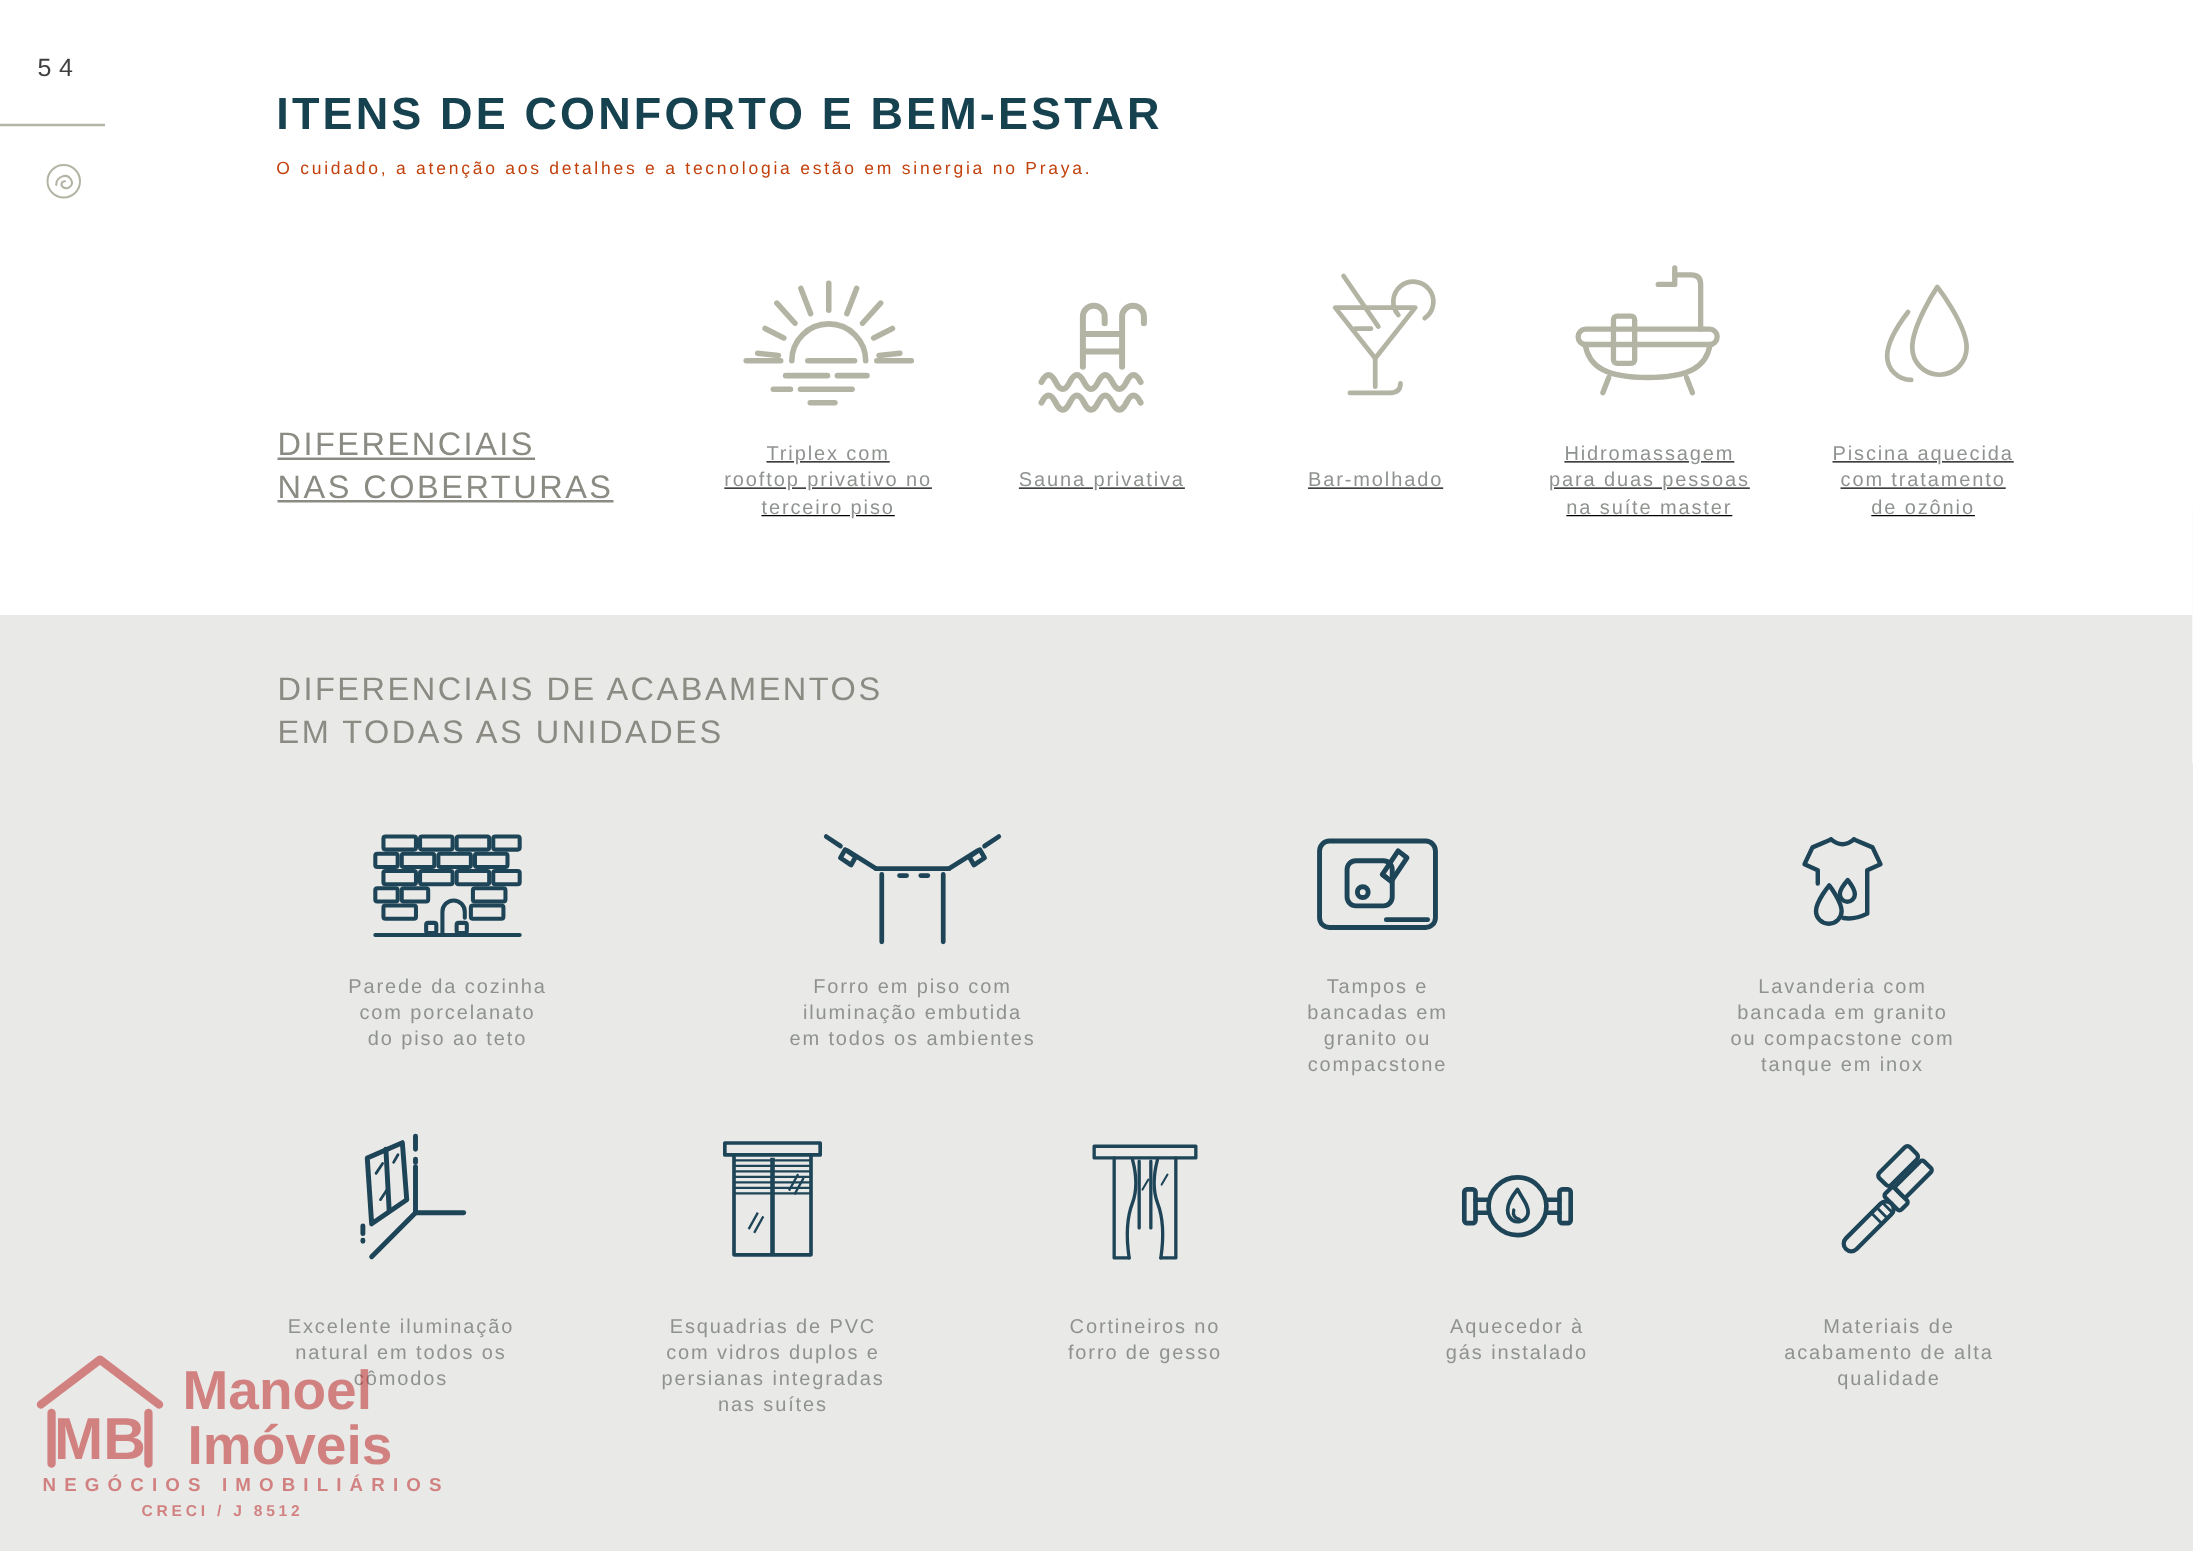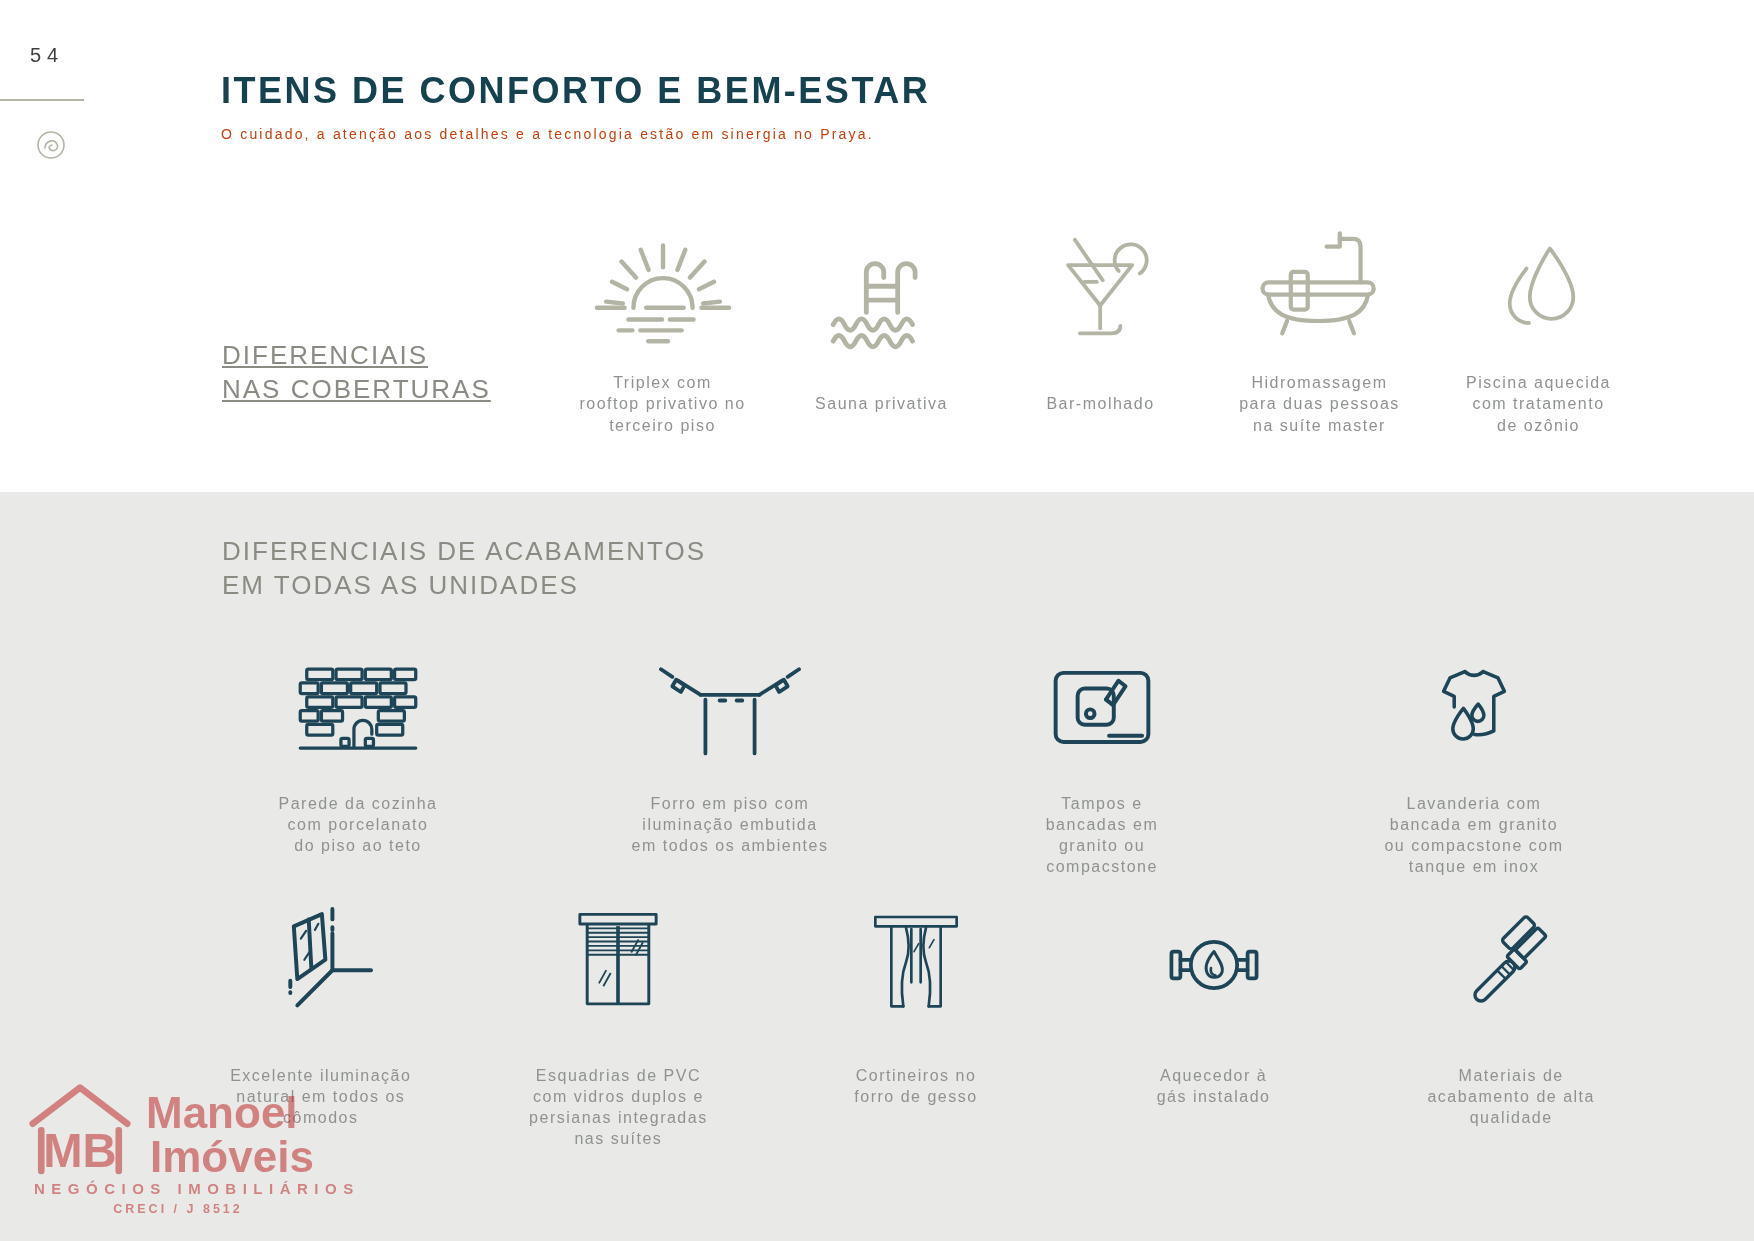--- a/index.html
+++ b/index.html
@@ -20,39 +20,39 @@
   .subtitle{margin:14px 0 0 0;font-size:14px;font-weight:500;letter-spacing:2.2px;color:#c2410c;}
 
   .sec-heading{
     position:absolute;font-size:26px;letter-spacing:2px;color:#8b8b84;
     line-height:1.32;white-space:pre-line;font-weight:400;
   }
   .s1-heading{left:222px;top:338px;text-decoration:underline;}
   .s2-heading{left:222px;top:534px;}
 
   
-  .s1-items{position:absolute;left:553px;top:189px;width:1095px;display:flex;}
+  .s1-items{position:absolute;left:553px;top:170px;width:1095px;display:flex;text-decoration:underline;}
   .s1-items .feature-item{width:219px;display:flex;flex-direction:column;align-items:center;}
   .s1-items .icon-box{height:165px;display:flex;align-items:flex-end;justify-content:center;color:#b4b4a4;}
   .s1-items .caption-box{height:100px;display:flex;align-items:center;justify-content:center;}
 
   .caption{
     font-size:16px;letter-spacing:1.5px;color:#8f938f;line-height:1.32;
     text-align:center;white-space:pre-line;
   }
 
   
   .s2-row{position:absolute;left:172px;width:1488px;display:flex;}
   .s2-row1{top:655px;}
   .s2-row2{top:895px;}
   .s2-row .feature-item{flex:1;display:flex;flex-direction:column;align-items:center;}
   .s2-row .icon-box{display:flex;align-items:center;justify-content:center;color:#1e4557;}
   .s2-row1 .icon-box{height:108px;}
   .s2-row2 .icon-box{height:140px;}
-  .s2-row .caption-box{margin-top:30px;display:flex;}
+  .s2-row .caption-box{margin-top:16px;display:flex;}
 
   
   .watermark{position:absolute;left:28px;top:1072px;width:310px;height:165px;color:#b91c1c;opacity:0.5;}
   .wm-house{position:absolute;left:0;top:4px;}
   .wm-name1{position:absolute;left:118px;top:16px;font-size:44px;font-weight:bold;}
   .wm-name2{position:absolute;left:122px;top:60px;font-size:44px;font-weight:bold;}
   .wm-tagline{position:absolute;left:6px;top:108px;font-size:15px;font-weight:bold;letter-spacing:6.5px;white-space:nowrap;}
   .wm-reg{position:absolute;left:0;top:130px;width:300px;text-align:center;font-size:12.5px;font-weight:bold;letter-spacing:3px;}
 
   svg{display:block;}

